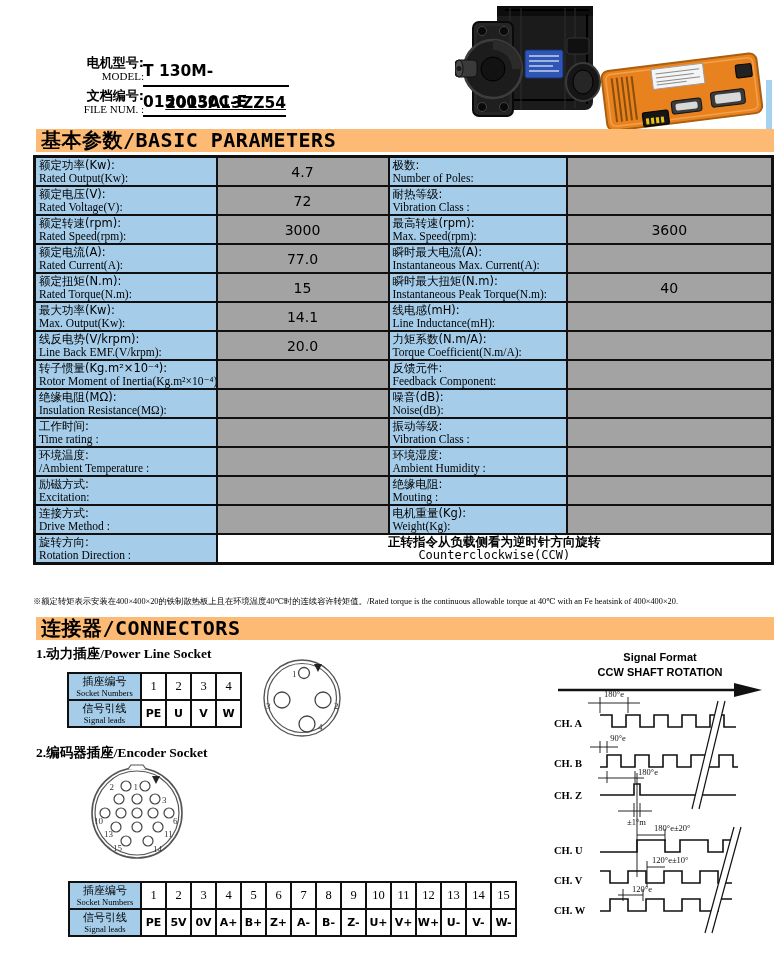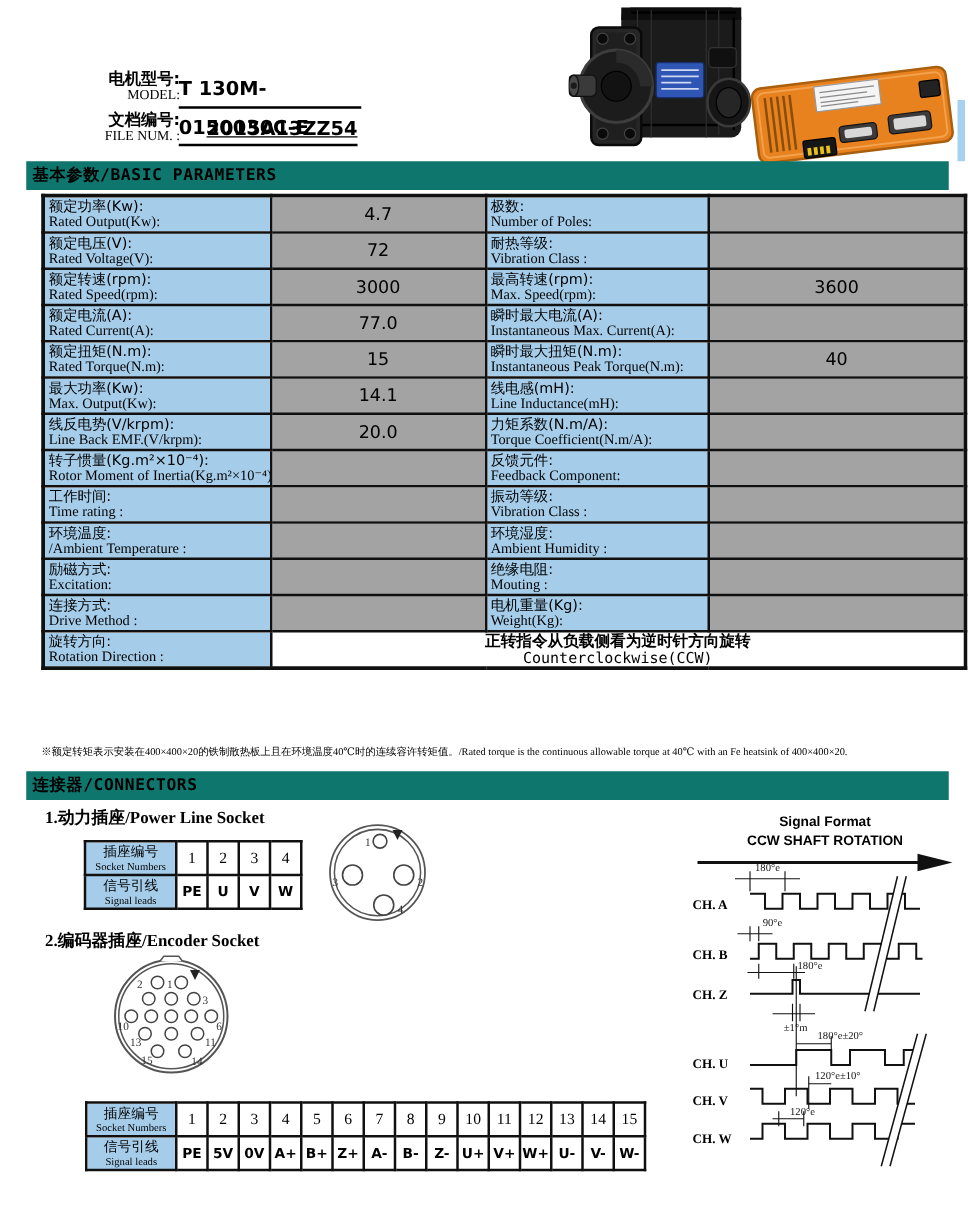--- a/index.html
+++ b/index.html
@@ -7,22 +7,22 @@
     width:774px;height:965px;position:relative;background:#fff;
     font-family:"Liberation Serif","DejaVu Serif",serif;color:#000;overflow:hidden;
   }
   
   .hdr-cn{position:absolute;font-family:"DejaVu Sans",sans-serif;font-weight:bold;font-size:13px;text-align:right;}
   .hdr-en{position:absolute;font-size:11px;text-align:right;}
   .hdr-val{position:absolute;font-family:"DejaVu Sans",sans-serif;font-weight:bold;font-size:15.5px;border-bottom:2px solid #000;box-sizing:border-box;}
   #model-value{left:143px;top:56px;width:146px;height:31px;line-height:31px;text-align:left;}
   #file-value{left:143px;top:89px;width:143px;height:28px;line-height:28px;text-align:right;text-decoration:underline;}
   
-  .bar{position:absolute;left:21px;width:738px;height:23px;background:#0f766e;
-       font-family:"DejaVu Sans Mono",monospace;font-weight:bold;font-size:13px;
+  .bar{position:absolute;left:36px;width:738px;height:23px;background:#fdba74;
+       font-family:"DejaVu Sans Mono",monospace;font-weight:bold;font-size:20px;
        line-height:23px;padding-left:5px;box-sizing:border-box;letter-spacing:.5px;}
   #basic-bar{top:129px;}
   #conn-bar{top:617px;}
   .blue-strip{position:absolute;left:766px;top:80px;width:6px;height:49px;background:#a4d2f0;}
   
   #basic-table{position:absolute;left:33px;top:155px;width:738px;border-collapse:collapse;table-layout:fixed;border:3px solid #101010;padding-left:44px;}
   #basic-table td{border:2px solid #101010;padding:0 3px;overflow:hidden;}
   #basic-table tr{height:29px;}
   td.lbl{background:#a5cdea;}
   .cn{font-family:"DejaVu Sans",sans-serif;font-size:11.5px;line-height:14px;white-space:nowrap;}
@@ -253,20 +253,32 @@
           <div class="en">Rotor Moment of Inertia(Kg.m²×10⁻⁴):</div>
         </td>
         <td class="val"></td>
         <td class="lbl">
           <div class="cn">反馈元件:</div>
           <div class="en">Feedback Component:</div>
         </td>
         <td class="val"></td>
       </tr>
 
+      <tr>
+        <td class="lbl">
+          <div class="cn">绝缘电阻(MΩ):</div>
+          <div class="en">Insulation Resistance(MΩ):</div>
+        </td>
+        <td class="val"></td>
+        <td class="lbl">
+          <div class="cn">噪音(dB):</div>
+          <div class="en">Noise(dB):</div>
+        </td>
+        <td class="val"></td>
+      </tr>
 
       <tr>
         <td class="lbl">
           <div class="cn">工作时间:</div>
           <div class="en">Time rating :</div>
         </td>
         <td class="val"></td>
         <td class="lbl">
           <div class="cn">振动等级:</div>
           <div class="en">Vibration Class :</div>

